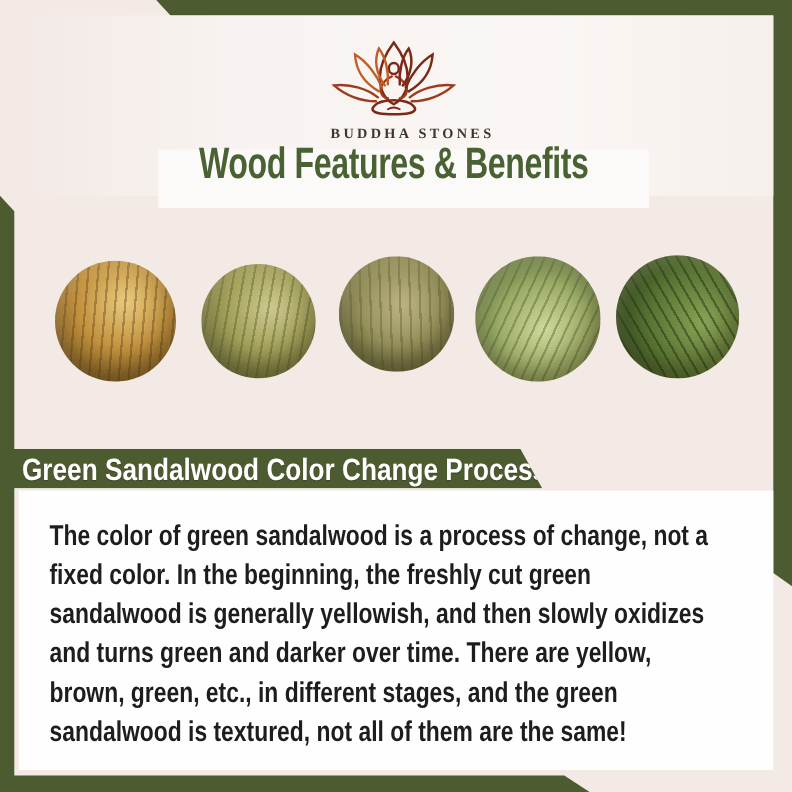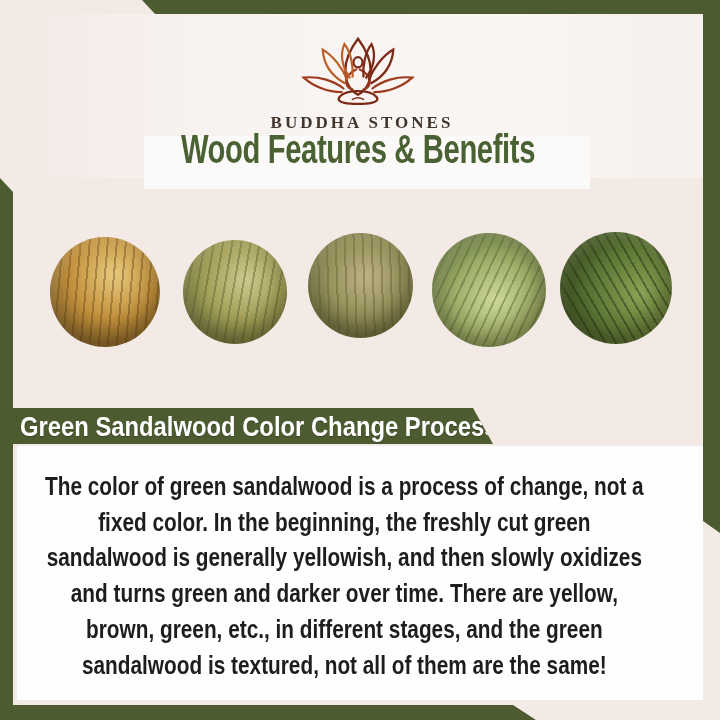--- a/index.html
+++ b/index.html
@@ -16,22 +16,22 @@
     position:absolute; left:13px; top:14px; width:690px; height:164px;
     background:linear-gradient(90deg,#f2e9e5 0%,#f8f3f0 28%,#faf6f3 70%,#f6f0ec 100%);
   }
   .logo{position:absolute; left:50%; top:22px; transform:translateX(-50%);}
   .logo path, .logo ellipse{fill:none; stroke-linecap:round;}
   .lg-dark{stroke:var(--logo-red-dark,#7c2a18); stroke-width:2.5;}
   .lg-mid{stroke:var(--logo-red,#9c3b1e); stroke-width:2.4;}
   .lg-orange{stroke:var(--logo-orange,#bd5f27); stroke-width:2.4;}
   .lg-thin{stroke:var(--logo-red-dark,#7c2a18); stroke-width:1.8;}
   .brand{
-    position:absolute; left:4px; top:99px; width:100%; text-align:center;
-    font-family:"Liberation Serif", serif; font-weight:700; font-size:17px;
+    position:absolute; left:17px; top:99px; width:100%; text-align:center;
+    font-family:"Liberation Serif", serif; font-weight:700; font-size:13px;
     letter-spacing:3px; color:var(--brand-text,#41342c);
   }
   .heading-box{
     position:absolute; left:131px; top:122px; width:446px; height:53px;
     background:var(--heading-box,#fcfaf8);
   }
   .heading{
     position:absolute; left:50%; top:108px; height:53px; line-height:55px;
     white-space:nowrap; transform:translateX(-50%) scaleX(0.73);
     font-weight:bold; font-size:40px; letter-spacing:-0.5px;
@@ -56,21 +56,20 @@
   .banner-title{
     position:absolute; left:20px; top:0; height:36px; line-height:37px;
     white-space:nowrap; transform:scaleX(0.85); transform-origin:left center;
     font-weight:bold; font-size:28px; color:var(--banner-text,#ffffff);
     text-shadow:0 1px 1px rgba(0,0,0,0.25);
   }
   
   .textbox{
     position:absolute; left:17px; top:446px; width:686px; height:254px;
     background:var(--text-box,#fefefe);
-    text-align:center;
   }
   .body-text{
     position:absolute; left:28px; top:23px; white-space:nowrap;
     transform:scaleX(0.80); transform-origin:left top;
     font-weight:bold; font-size:26px; line-height:35.7px;
     color:var(--body-text,#1d1d1d);
   }
 </style>
 </head>
 <body>

